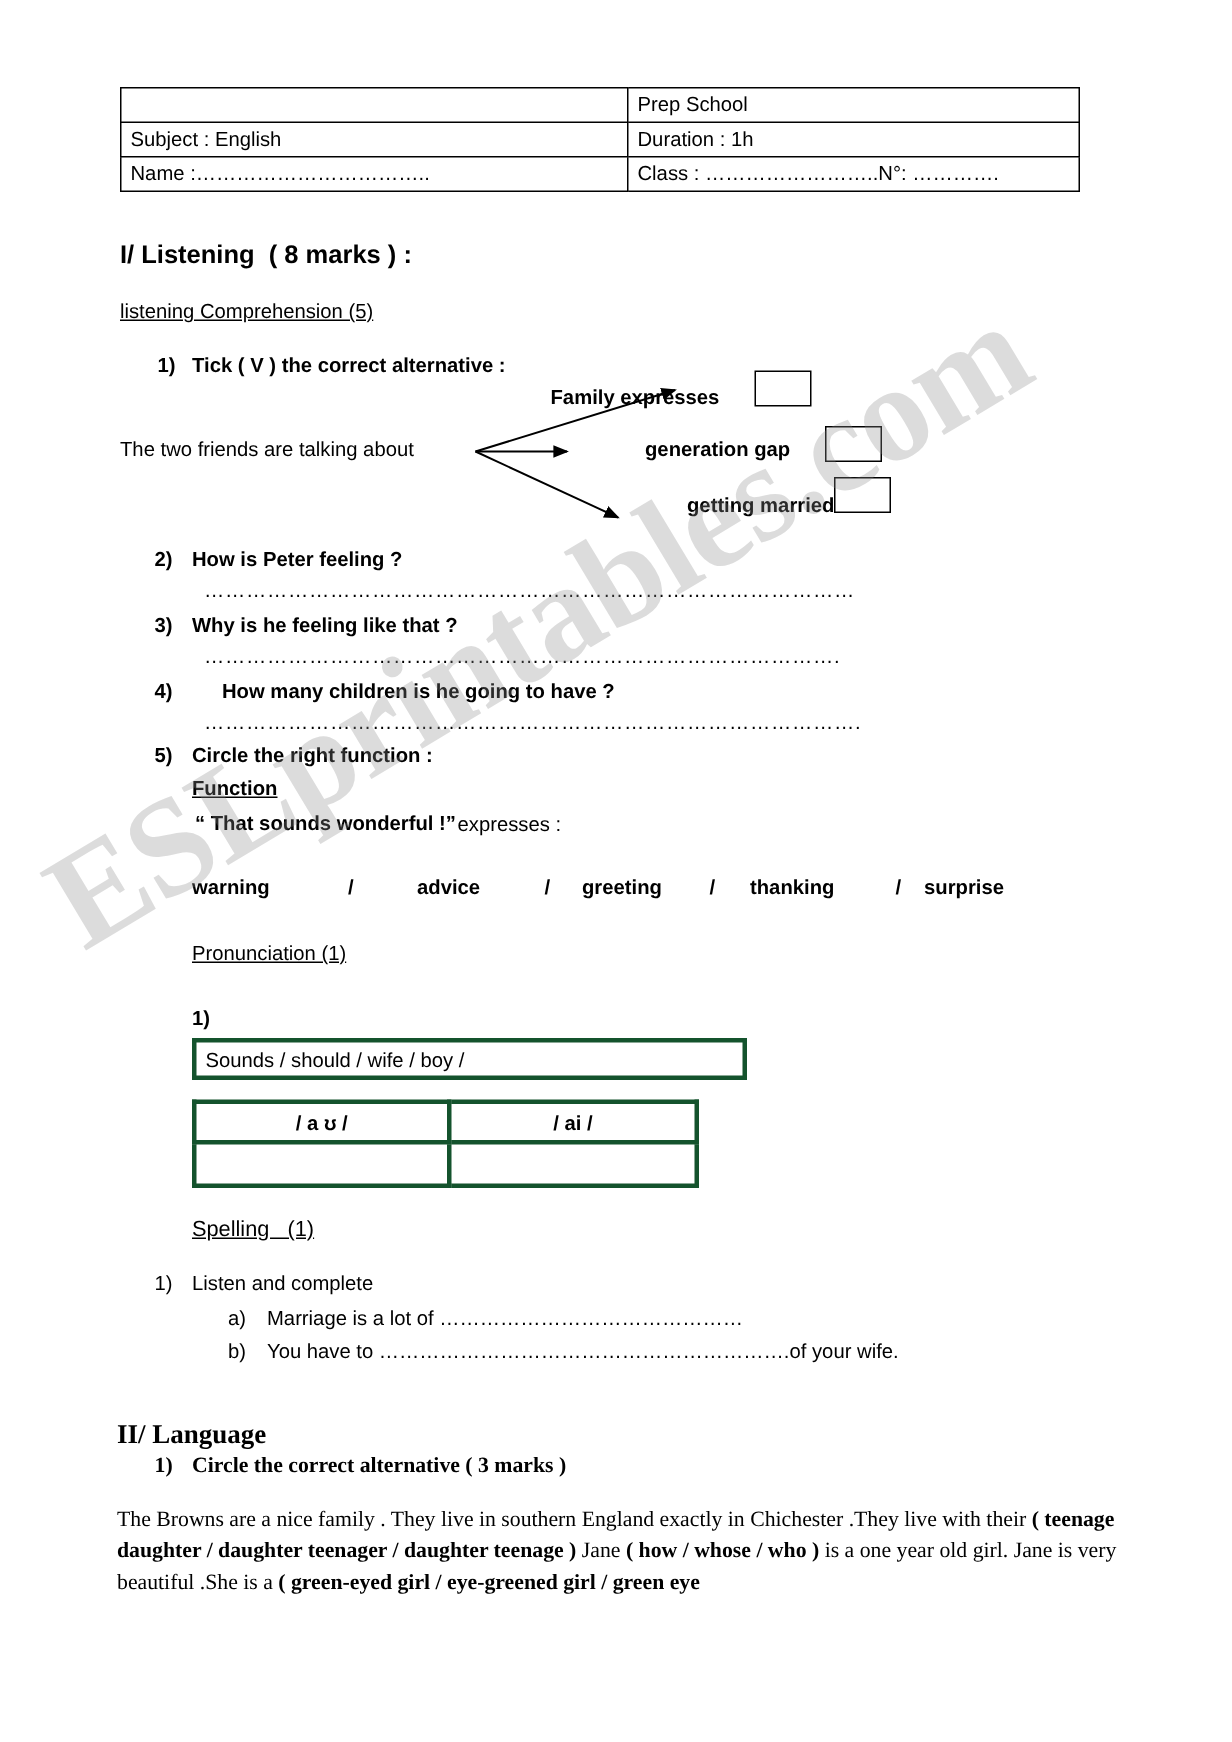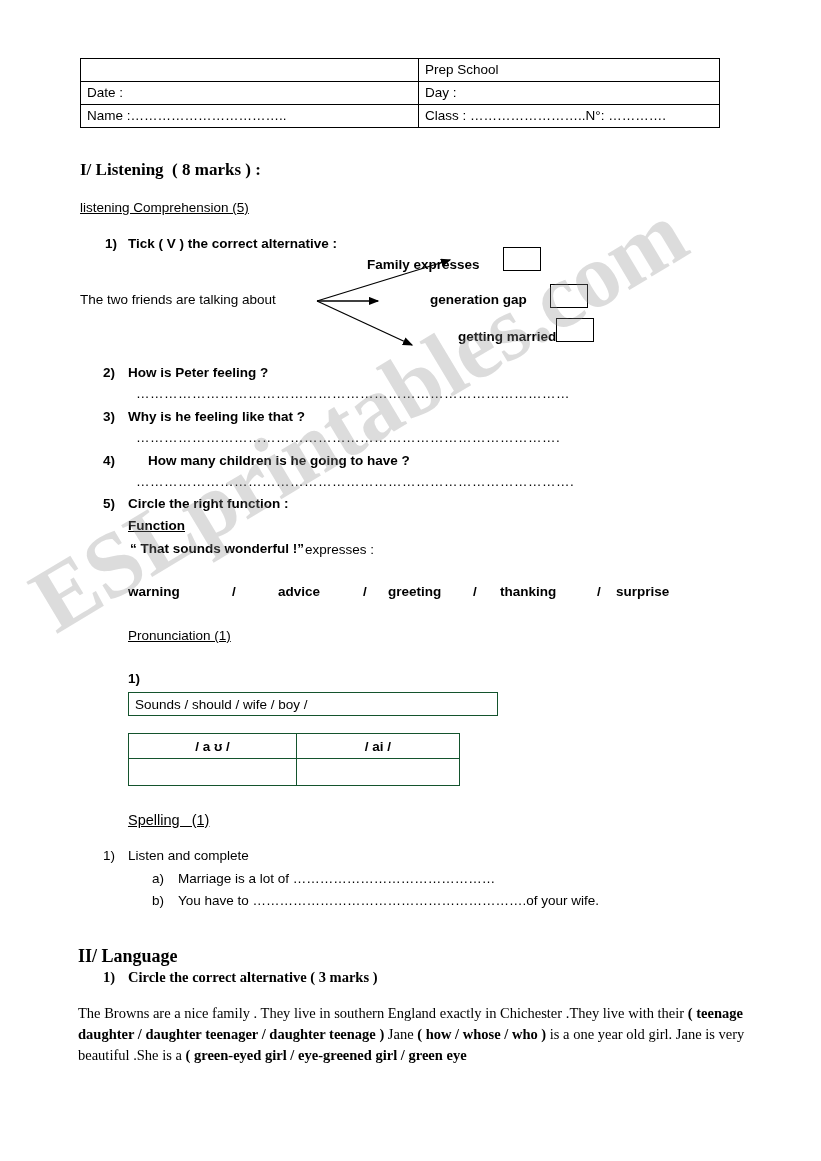--- a/index.html
+++ b/index.html
@@ -68,21 +68,21 @@
   .col-left { width: 325px; }
   .cell-pad { padding-left: 10px; margin-top: 30px; }
 
   
   .t { position: absolute; white-space: pre; }
   .b { font-weight: bold; }
   .u { text-decoration: underline; }
   .sec-title {
     font-size: 17px;
     font-weight: bold;
-    font-family: Liberation Serif, serif;
+    font-family: Liberation Sans, sans-serif;
   }
   .sub-title {
     font-size: 13.5px;
     font-weight: normal;
     text-decoration: underline;
   }
   .q {
     font-size: 13.5px;
     font-weight: bold;
   }
@@ -103,21 +103,21 @@
     width: 36px;
     height: 22px;
   }
   
   table.sounds {
     position: absolute;
     border-collapse: collapse;
     font-size: 13.5px;
   }
   table.sounds td {
-    border: 1px solid #14532d;
+    border: 3px solid #14532d;
     padding: 2px 6px;
   }
   
   .para {
     position: absolute;
     left: 78px;
     top: 1003px;
     width: 668px;
     font-family: "Liberation Serif", serif;
     font-size: 14.5px;
@@ -145,22 +145,22 @@
 
   <div class="content">
 
     <table class="header-table">
       <tbody>
           <tr>
         <td class="col-left"></td>
         <td class="cell-pad">Prep School</td>
       </tr>
       <tr>
-        <td class="col-left">Date :</td>
-        <td class="cell-pad">Day :</td>
+        <td class="col-left">Subject : English</td>
+        <td class="cell-pad">Duration : 1h</td>
       </tr>
       <tr>
         <td class="col-left">Name :……………………………..</td>
         <td class="cell-pad">Class : ……………………..N°: ………….</td>
       </tr>
     </tbody>
       </table>
 
     <div class="t sec-title" style="left:80px; top:160px;">I/ Listening  ( 8 marks ) :</div>
 

